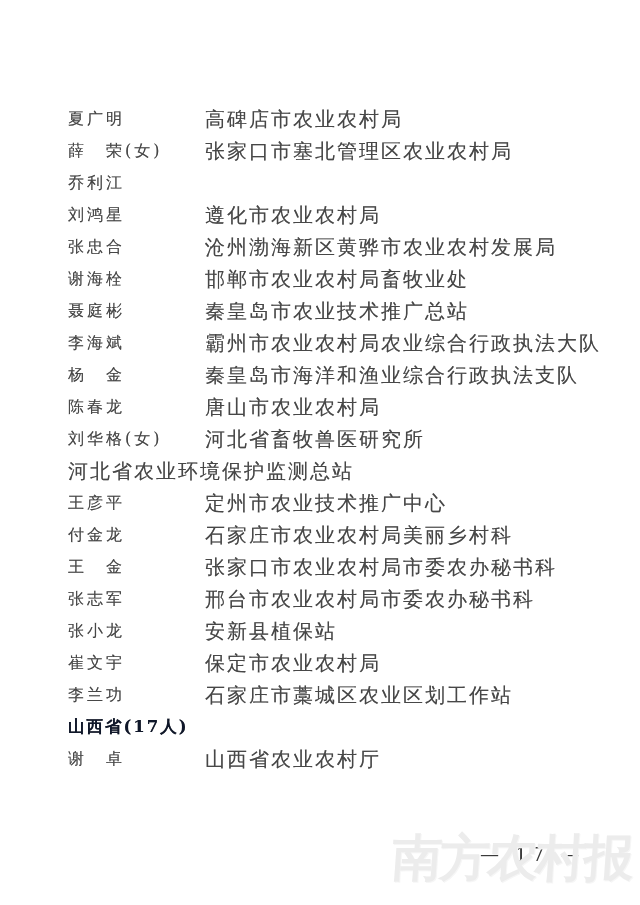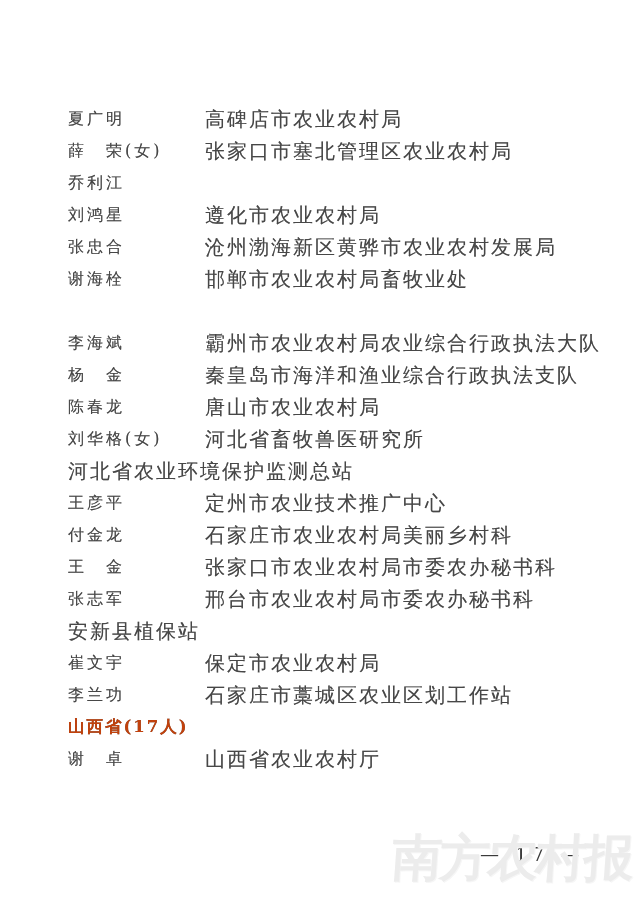--- a/index.html
+++ b/index.html
@@ -24,21 +24,21 @@
   .name{
     flex:0 0 137px;width:137px;
     font-size:16px;letter-spacing:3px;
   }
   .org{
     font-size:20px;letter-spacing:2px;
   }
   .heading-row{height:32px;line-height:32px;}
   .heading{
     font-size:16.5px;font-weight:bold;
-    color:#c2410c;letter-spacing:2px;
+    color:#0f172a;letter-spacing:2px;
     text-shadow:0 0 0.5px rgba(30,30,30,0.7);
   }
   .page-number{
     position:absolute;
     top:844px;left:480px;
     font-size:19px;color:#3a3a3a;
     letter-spacing:5px;
     line-height:20px;
   }
   .watermark{
@@ -78,20 +78,22 @@
     </div>
     <div class="row">
       <span class="name">张忠合</span>
       <span class="org">沧州渤海新区黄骅市农业农村发展局</span>
     </div>
     <div class="row">
       <span class="name">谢海栓</span>
       <span class="org">邯郸市农业农村局畜牧业处</span>
     </div>
     <div class="row">
+      <span class="name">聂庭彬</span>
+      <span class="org">秦皇岛市农业技术推广总站</span>
     </div>
     <div class="row">
       <span class="name">李海斌</span>
       <span class="org">霸州市农业农村局农业综合行政执法大队</span>
     </div>
     <div class="row">
       <span class="name">杨　金</span>
       <span class="org">秦皇岛市海洋和渔业综合行政执法支队</span>
     </div>
     <div class="row">
@@ -115,20 +117,21 @@
     </div>
     <div class="row">
       <span class="name">王　金</span>
       <span class="org">张家口市农业农村局市委农办秘书科</span>
     </div>
     <div class="row">
       <span class="name">张志军</span>
       <span class="org">邢台市农业农村局市委农办秘书科</span>
     </div>
     <div class="row">
+      <span class="name">张小龙</span>
       <span class="org">安新县植保站</span>
     </div>
     <div class="row">
       <span class="name">崔文宇</span>
       <span class="org">保定市农业农村局</span>
     </div>
     <div class="row">
       <span class="name">李兰功</span>
       <span class="org">石家庄市藁城区农业区划工作站</span>
     </div>

